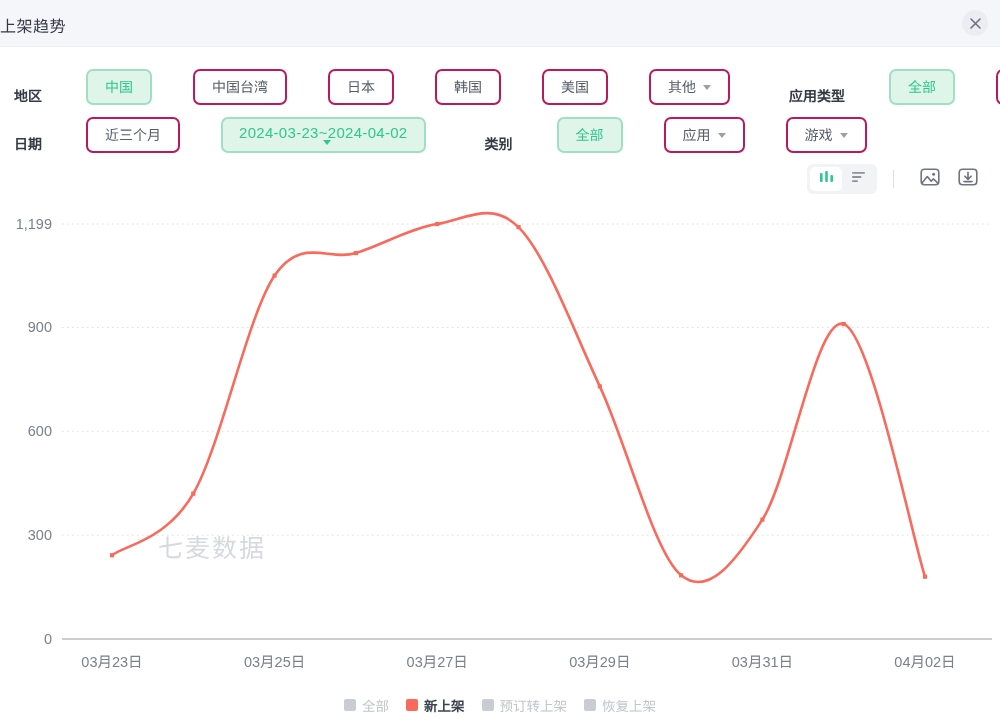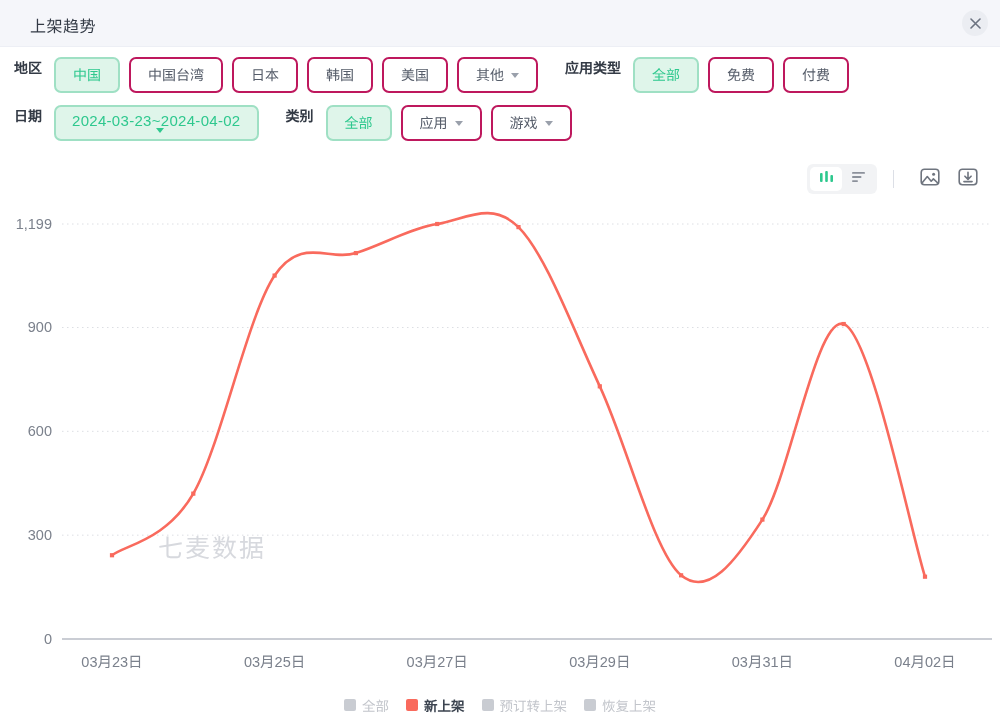--- a/index.html
+++ b/index.html
@@ -14,43 +14,44 @@
 
   
   .modal-header {
     position: relative;
     height: 47px;
     background: #f5f6fa;
     border-bottom: 1px solid #edeff5;
   }
   .modal-title {
     position: absolute;
-    left: 30px; top: 13px;
+    left: 0; top: 13px;
     font-size: 16px;
     color: #333a45;
     letter-spacing: .5px;
   }
   .close-btn {
     position: absolute;
     right: 12px; top: 10px;
     width: 26px; height: 26px;
     border-radius: 50%;
     background: #ebedf2;
     cursor: pointer;
     display: flex; align-items: center; justify-content: center;
   }
   .close-btn svg { display: block; }
 
   
   .filters { padding: 10px 0 4px 0; background: #fff; }
   .filter-row {
     display: flex;
-    align-items: flex-start;
+    align-items: flex-end;
     height: 48px;
     padding-left: 14px;
+    gap: 32px;
   }
   .filter-label {
     font-size: 14px;
     font-weight: bold;
     color: #333a45;
     margin-right: 12px;
     white-space: nowrap;
   }
   .filter-label.secondary { margin-left: 18px; }
   .chip {
@@ -213,20 +214,23 @@
     <span class="chip">
         <span>免费</span>
       </span>
     <span class="chip">
         <span>付费</span>
       </span>
   </div>
 
   <div class="filter-row">
     <span class="filter-label">日期</span>
+    <span class="chip">
+        <span>近三个月</span>
+      </span>
     <span class="chip active daterange">
         <span>2024-03-23~2024-04-02</span>
         <i class="caret"></i>
       </span>
 
     <span class="filter-label secondary">类别</span>
     <span class="chip active">
         <span>全部</span>
       </span>
     <span class="chip">

